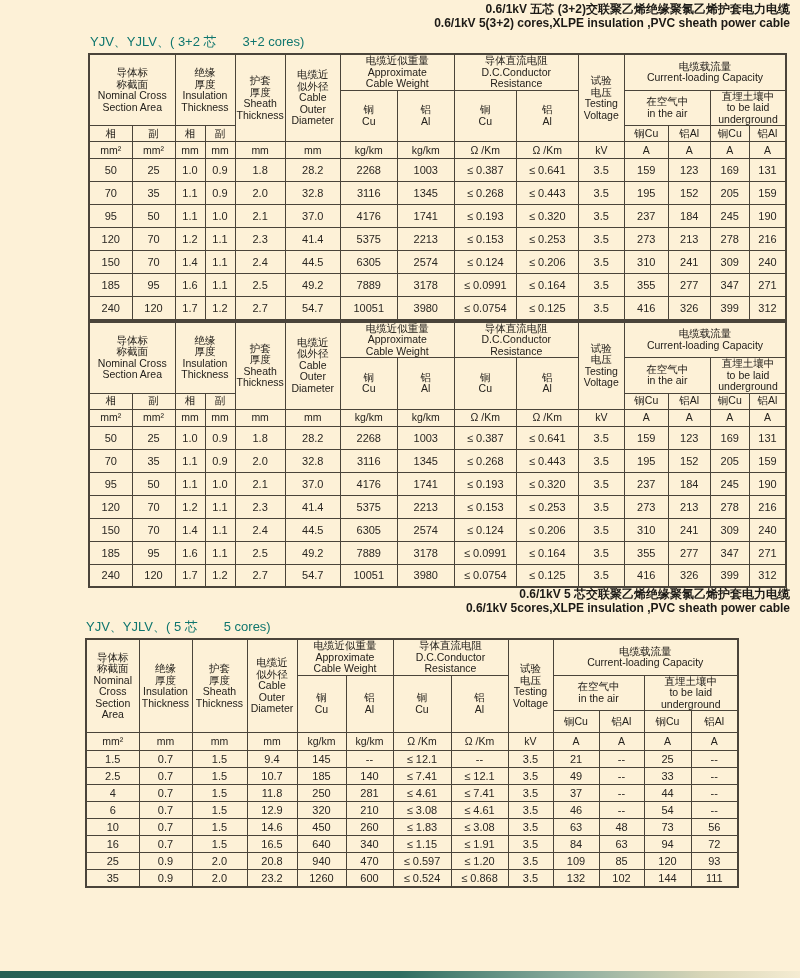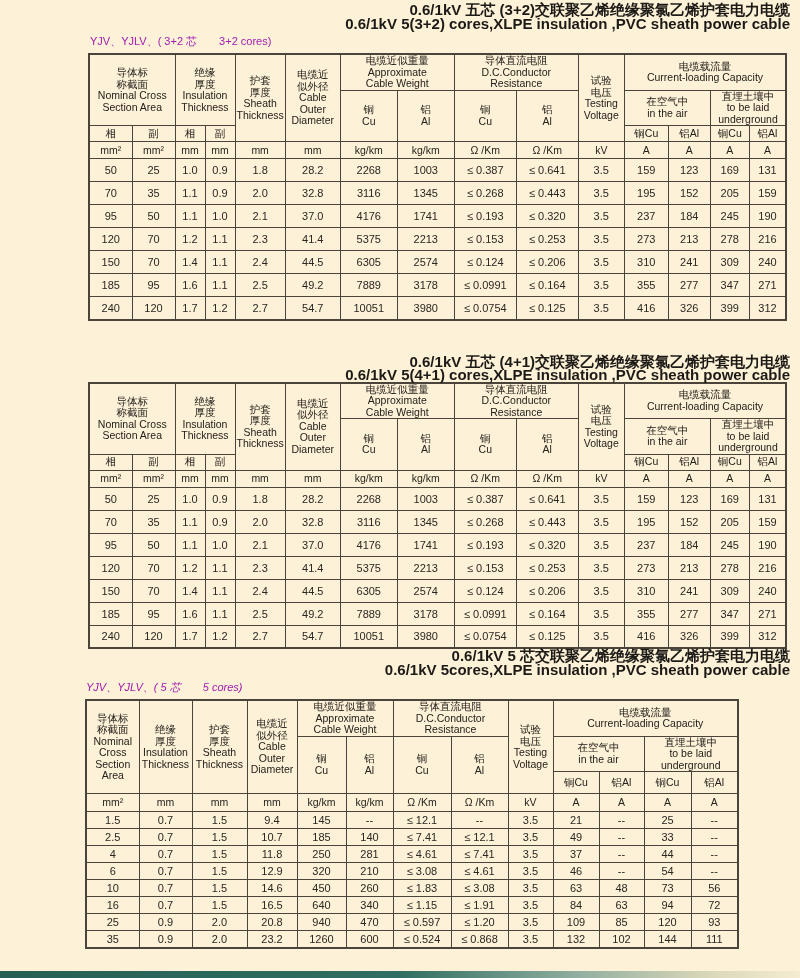--- a/index.html
+++ b/index.html
@@ -10,34 +10,34 @@
     font-family: "Liberation Sans", sans-serif;
     color: #26231e;
     position: relative;
     overflow: hidden;
   }
   .page { width: 800px; height: 978px; position: relative; }
   .title-block {
     text-align: right;
     padding-right: 10px;
     font-weight: bold;
-    font-size: 15px;
+    font-size: 12px;
     line-height: 13.5px;
     color: #1c1a16;
   }
   .tb1 { padding-top: 3px; }
   .tb2 { margin-top: 34px; }
   .tb3 { }
   .table-label {
-    font-size: 11px;
+    font-size: 13px;
     line-height: 15px;
     margin: 4px 0 4px 90px;
-    color: #a21caf;
-  }
-  .lbl3 { margin-left: 86px; font-style: italic; }
+    color: #0f766e;
+  }
+  .lbl3 { margin-left: 86px; }
   table.spec-table {
     border-collapse: collapse;
     table-layout: fixed;
     margin-left: 88px;
     border: 2px solid #4a443a;
     background: #fdf1d7;
   }
   table.t5 { margin-left: 85px; }
   .spec-table th, .spec-table td {
     border: 1px solid #4a443a;
@@ -300,24 +300,20 @@
           <td>≤ 0.125</td>
           <td>3.5</td>
           <td>416</td>
           <td>326</td>
           <td>399</td>
           <td>312</td>
         </tr>
       </tbody>
   </table>
 
-  <div class="title-block tb2">
-    <div>0.6/1kV 五芯 (4+1)交联聚乙烯绝缘聚氯乙烯护套电力电缆</div>
-    <div>0.6/1kV 5(4+1) cores,XLPE insulation ,PVC sheath power cable</div>
-  </div>
 
   <table class="spec-table t52">
     <colgroup>
       <col style="width:43px">
         <col style="width:43px">
         <col style="width:30px">
         <col style="width:30px">
       <col style="width:47px">
         <col style="width:55px">
         <col style="width:57px">

